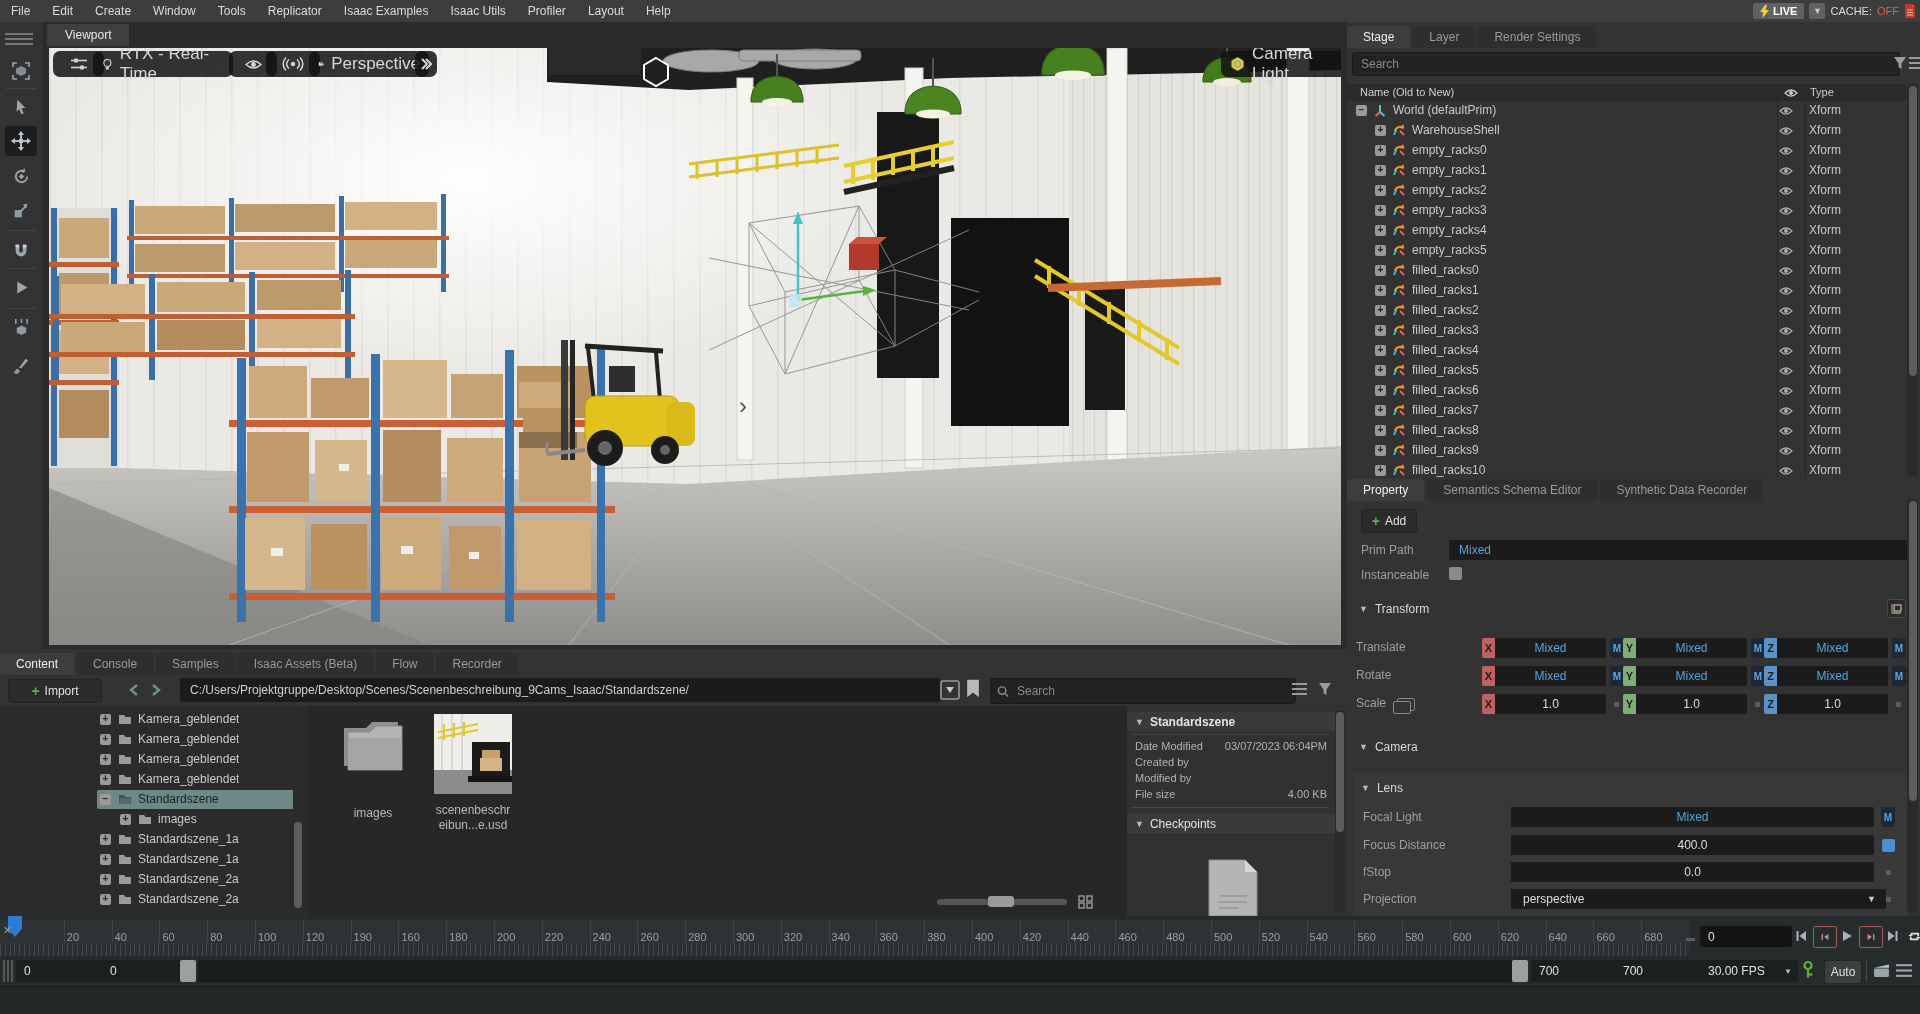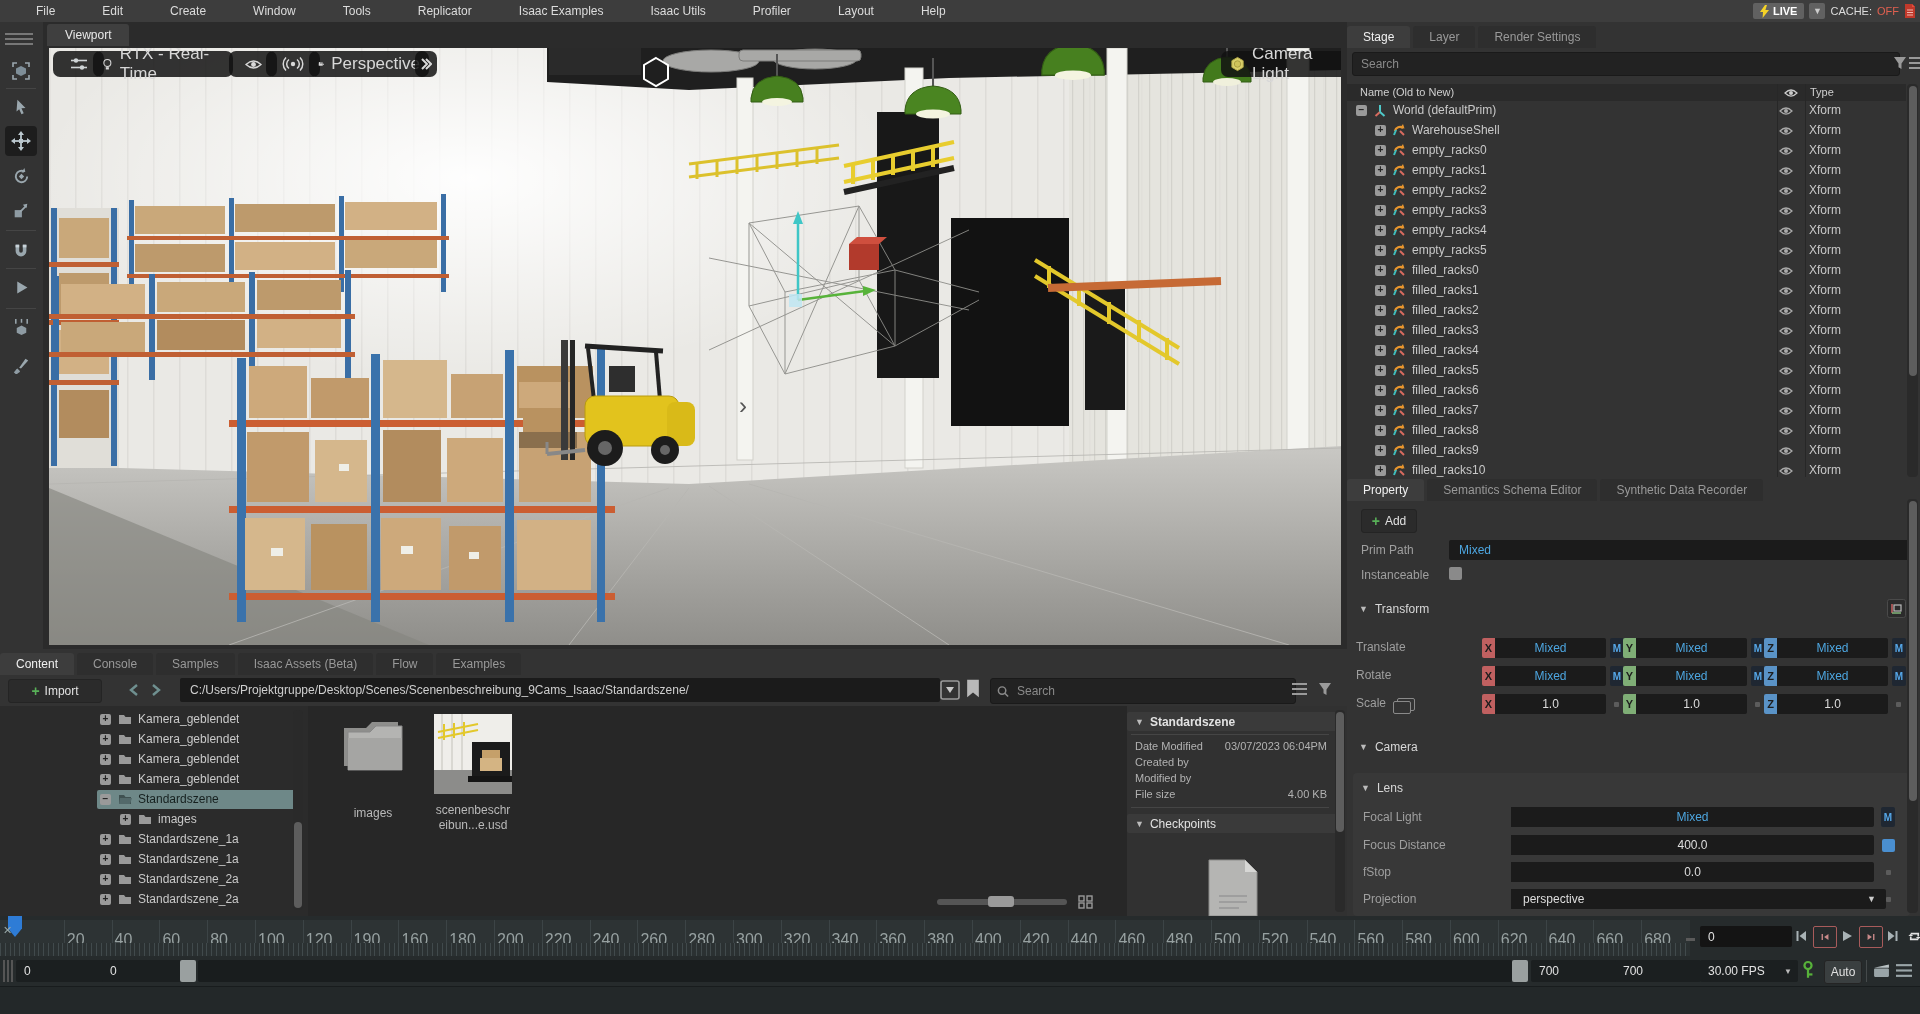--- a/index.html
+++ b/index.html
@@ -1,21 +1,21 @@
 <!DOCTYPE html>
 <html><head>
 <meta charset="utf-8">
 <style>
   html,body{margin:0;padding:0;background:#1a1a1a;}
   #root{position:relative;width:1920px;height:1014px;background:#333;overflow:hidden;
         font-family:"Liberation Sans","DejaVu Sans",sans-serif;color:#ddd;-webkit-font-smoothing:antialiased;}
   .abs{position:absolute;}
   
   #menubar{position:absolute;left:0;top:0;width:1920px;height:22px;background:#3d3d3d;display:flex;align-items:center;font-size:12px;color:#dcdcdc;}
-  .menu-item{padding:0 11px;cursor:default;margin-left:25px;}
+  .menu-item{padding:0 11px;cursor:default;}
   #menubar-right{position:absolute;right:4px;top:0;height:22px;display:flex;align-items:center;gap:5px;font-size:11px;}
   .live-pill{background:#616161;border-radius:2px;height:16px;display:flex;align-items:center;padding:0 7px;gap:4px;font-weight:bold;color:#fff;}
   .live-chev{background:#616161;border-radius:2px;height:16px;width:16px;display:flex;align-items:center;justify-content:center;color:#ccc;font-size:9px;}
   .cache-off{color:#e06050;font-weight:normal;}
   
   #left-toolbar{position:absolute;left:0;top:22px;width:43px;height:894px;background:#333;border-right:1px solid #2b2b2b;}
   .tool-grip{position:absolute;left:5px;top:8px;width:28px;}
   .tool-grip div{height:2px;background:#777;margin:3px 0;}
   .tool-cell{position:absolute;left:5px;width:32px;height:30px;display:flex;align-items:center;justify-content:center;border-radius:4px;}
   .tool-cell.active{background:#1d1d1d;}
@@ -67,21 +67,21 @@
   .frow.sel .fname{color:#16201f;}
   #file-grid{position:absolute;left:308px;top:57px;width:819px;height:210px;background:#272727;}
   #details-panel{position:absolute;left:1127px;top:57px;width:220px;height:210px;background:#313131;overflow:hidden;font-size:11px;}
   .det-head{position:absolute;left:0;width:206px;height:19px;background:#3a3a3a;border-radius:2px;display:flex;align-items:center;gap:6px;padding-left:8px;color:#e2e2e2;font-size:12px;}
   .det-row{position:absolute;left:8px;width:192px;color:#b2b2b2;}
   .det-val{position:absolute;right:0;}
   
   #timeline{position:absolute;left:0;top:916px;width:1920px;height:98px;background:#262b2c;}
   #ruler{position:absolute;left:0;top:4px;width:1690px;height:23px;background:#2d3334;overflow:hidden;}
   .tickline{position:absolute;top:0;width:1px;height:23px;background:#3c4446;}
-  .ticklabel{position:absolute;top:11px;font-size:16px;color:#97a1a1;}
+  .ticklabel{position:absolute;top:11px;font-size:11px;color:#97a1a1;}
   #tickstrip{position:absolute;left:0;top:27px;width:1690px;height:13px;background:repeating-linear-gradient(90deg,#414a4c 0 1px,#2b3132 1px 4.8px);}
   .tl-field{position:absolute;background:#1b1f20;border-radius:2px;color:#e2e2e2;font-size:12px;display:flex;align-items:center;padding-left:8px;}
   .tl-btn{position:absolute;width:22px;height:20px;display:flex;align-items:center;justify-content:center;border-radius:2px;}
   .tl-btn.boxed{border:1px solid #a85b5b;}
   #playhead{position:absolute;left:8px;top:0px;width:14px;height:21px;background:#2e7cd6;clip-path:polygon(0 0,100% 0,100% 60%,50% 100%,0 60%);}
   .grip-v{position:absolute;display:flex;gap:2px;}
   .grip-v div{width:2px;height:22px;background:#555;}
 </style>
 </head>
 <body>
@@ -959,21 +959,21 @@
       </div>
   </div>
 
   <div id="content-panel">
     <div class="tabstrip" style="left:0;top:2px;" id="content-tabs">
         <div class="tab active">Content</div>
         <div class="tab">Console</div>
         <div class="tab">Samples</div>
         <div class="tab">Isaac Assets (Beta)</div>
         <div class="tab">Flow</div>
-        <div class="tab">Examples</div>
+        <div class="tab">Recorder</div>
       </div>
     <div id="content-toolbar">
       <div class="btn-dark abs" style="left:8px;top:4px;width:92px;height:22px;">
         <span style="color:#58b158;font-weight:bold;font-size:14px;">+</span>
         <span>Import</span>
       </div>
       <svg class="abs" style="left:128px;top:8px;" width="12" height="14" viewBox="0 0 12 14">
           <path d="M9,2L3,7l6,5" fill="none" stroke="#6f9090" stroke-width="2.4"></path>
         </svg>
       <svg class="abs" style="left:150px;top:8px;" width="12" height="14" viewBox="0 0 12 14">

